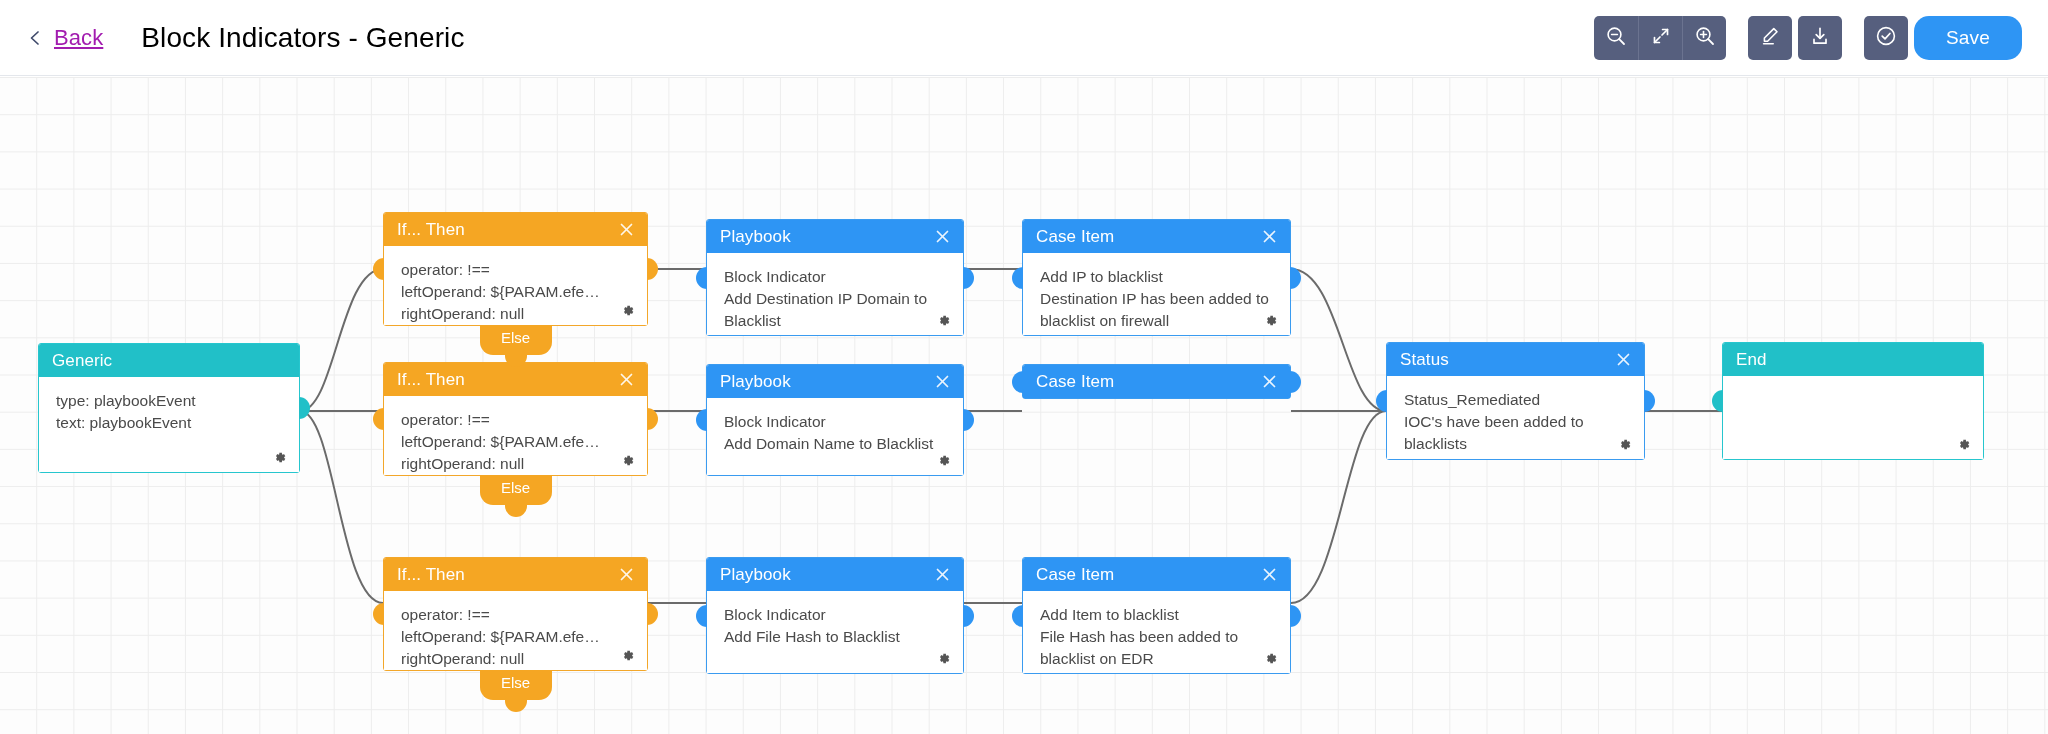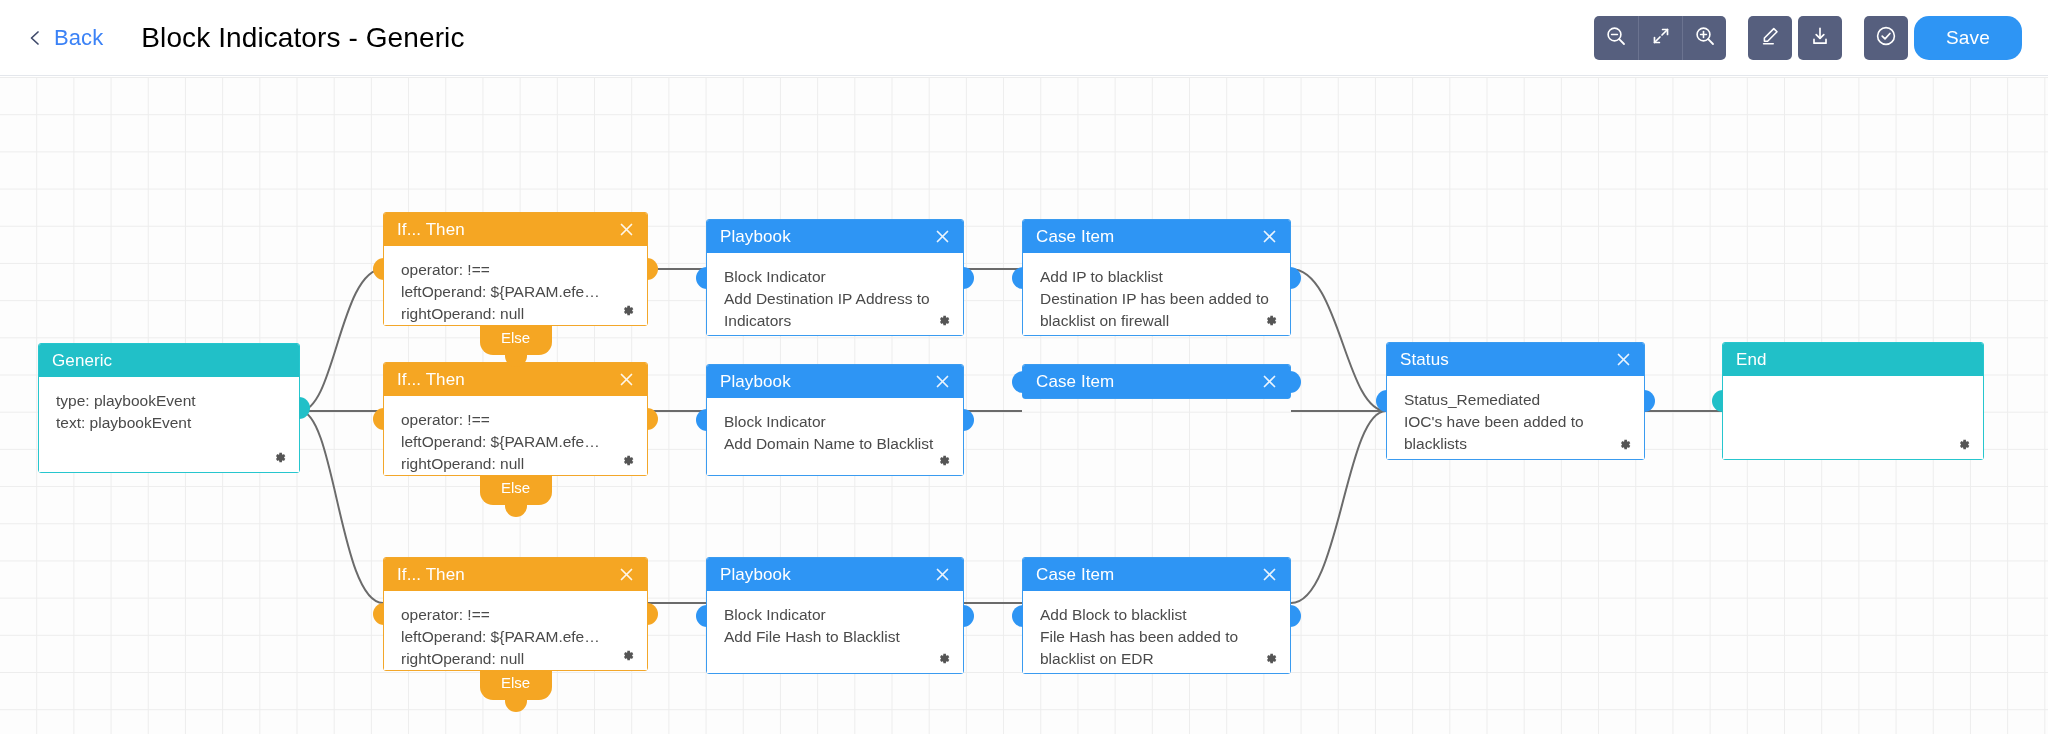--- a/index.html
+++ b/index.html
@@ -13,21 +13,21 @@
   .header {
     position: absolute; left: 0; top: 0; width: 2048px; height: 76px;
     background: #ffffff; border-bottom: 1px solid #e4e7ec;
     display: flex; align-items: center; z-index: 50;
   }
   .back-btn {
     display: flex; align-items: center; gap: 10px;
     margin-left: 26px; cursor: pointer; user-select: none;
   }
   .chev { width: 18px; height: 18px; display: block; }
-  .back-label { font-size: 22px; color: #3b82f6; letter-spacing: .1px; }
+  .back-label { font-size: 22px; color: #a21caf; letter-spacing: .1px; text-decoration: underline; }
   .page-title {
     margin-left: 38px; font-size: 28px; color: #000000;
     letter-spacing: .1px; white-space: nowrap;
   }
   .toolbar {
     margin-left: auto; margin-right: 26px;
     display: flex; align-items: center; gap: 22px;
   }
   .btn-group { display: flex; }
   .tb-btn {
@@ -336,21 +336,21 @@
       <span class="node-title">Playbook</span>
       <span class="node-close">
         <svg width="13" height="13" viewBox="0 0 13 13">
           <line x1="1.5" y1="1.5" x2="11.5" y2="11.5" stroke="#fff" stroke-width="1.7" stroke-linecap="round"></line>
           <line x1="11.5" y1="1.5" x2="1.5" y2="11.5" stroke="#fff" stroke-width="1.7" stroke-linecap="round"></line>
         </svg>
       </span>
     </div>
     <div class="node-body" style="height:82px;">
       <div class="ln">Block Indicator</div>
-      <div class="ln wrap">Add Destination IP Address to Indicators</div>
+      <div class="ln wrap">Add Destination IP Domain to Blacklist</div>
       <span class="gear">
         <svg width="15" height="15" viewBox="0 0 16 16">
           <path fill="#555" d="M8 5.2a2.8 2.8 0 100 5.6 2.8 2.8 0 000-5.6zm0 4.2a1.4 1.4 0 110-2.8 1.4 1.4 0 010 2.8z"></path>
           <path fill="#555" d="M14.2 9.3l-1.2-.7a5.3 5.3 0 000-1.2l1.2-.7-1.4-2.4-1.2.7a5 5 0 00-1-.6V2.9h-2.8v1.5a5 5 0 00-1 .6l-1.2-.7L4.2 6.7l1.2.7a5.3 5.3 0 000 1.2l-1.2.7 1.4 2.4 1.2-.7a5 5 0 001 .6v1.5h2.8v-1.5a5 5 0 001-.6l1.2.7 1.4-2.4z"></path>
         </svg>
       </span>
     </div>
     <div class="nub left blue"></div>
     <div class="nub right blue"></div>
   </div>
@@ -445,21 +445,21 @@
     <div class="node-head">
       <span class="node-title">Case Item</span>
       <span class="node-close">
         <svg width="13" height="13" viewBox="0 0 13 13">
           <line x1="1.5" y1="1.5" x2="11.5" y2="11.5" stroke="#fff" stroke-width="1.7" stroke-linecap="round"></line>
           <line x1="11.5" y1="1.5" x2="1.5" y2="11.5" stroke="#fff" stroke-width="1.7" stroke-linecap="round"></line>
         </svg>
       </span>
     </div>
     <div class="node-body" style="height:82px;">
-      <div class="ln">Add Block to blacklist</div>
+      <div class="ln">Add Item to blacklist</div>
       <div class="ln wrap">File Hash has been added to blacklist on EDR</div>
       <span class="gear">
         <svg width="15" height="15" viewBox="0 0 16 16">
           <path fill="#555" d="M8 5.2a2.8 2.8 0 100 5.6 2.8 2.8 0 000-5.6zm0 4.2a1.4 1.4 0 110-2.8 1.4 1.4 0 010 2.8z"></path>
           <path fill="#555" d="M14.2 9.3l-1.2-.7a5.3 5.3 0 000-1.2l1.2-.7-1.4-2.4-1.2.7a5 5 0 00-1-.6V2.9h-2.8v1.5a5 5 0 00-1 .6l-1.2-.7L4.2 6.7l1.2.7a5.3 5.3 0 000 1.2l-1.2.7 1.4 2.4 1.2-.7a5 5 0 001 .6v1.5h2.8v-1.5a5 5 0 001-.6l1.2.7 1.4-2.4z"></path>
         </svg>
       </span>
     </div>
     <div class="nub left blue"></div>
     <div class="nub right blue"></div>

